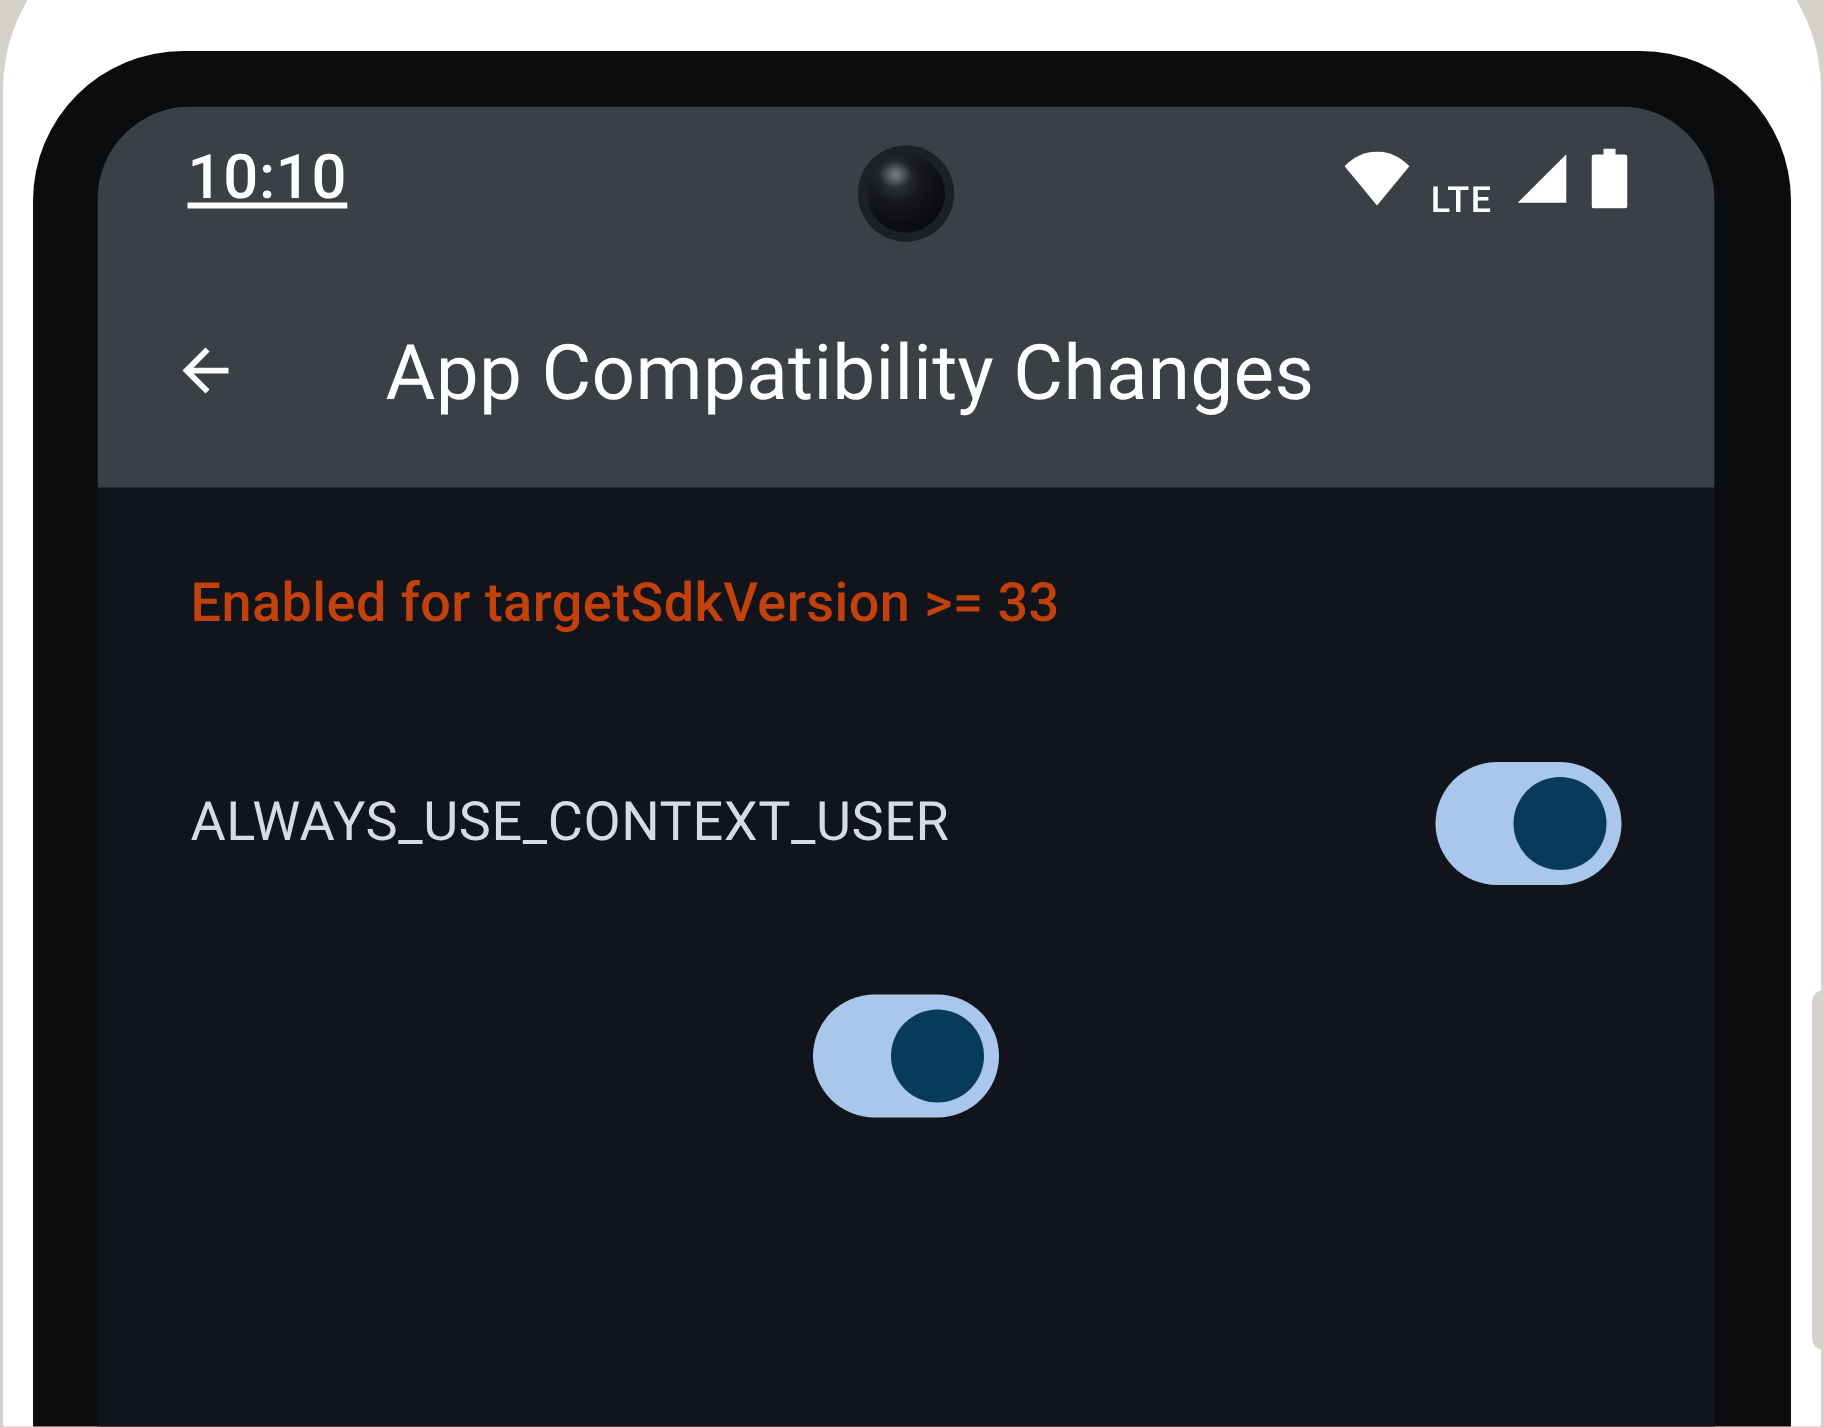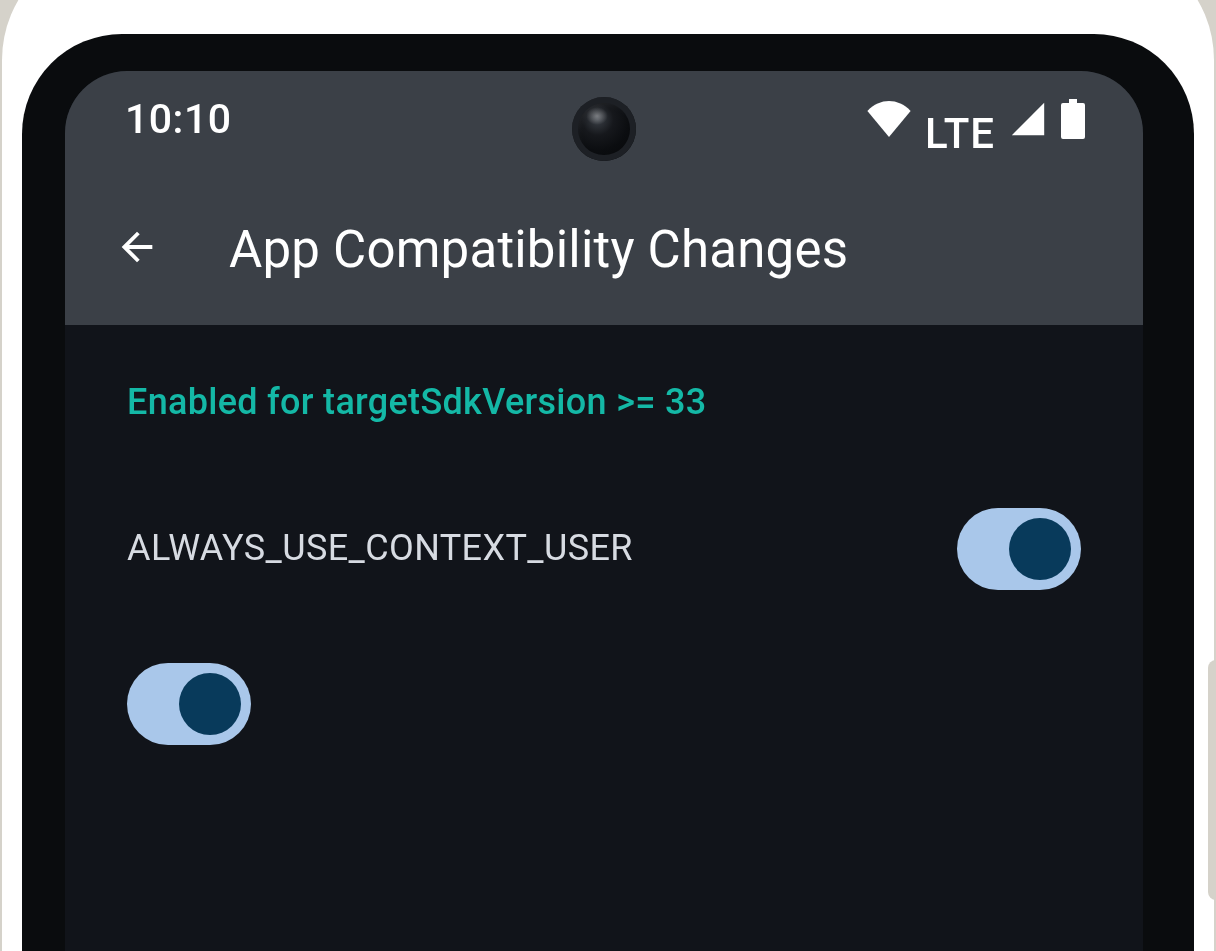--- a/index.html
+++ b/index.html
@@ -71,21 +71,21 @@
     height: 96px;
     display: flex;
     align-items: center;
     justify-content: space-between;
     padding: 0 58px 0 60px;
     color: #ffffff;
     font-size: 41px;
     font-weight: 500;
     letter-spacing: 0.5px;
   }
-  .status-bar .clock { font-family: Roboto, sans-serif; }
+  .status-bar .clock { font-family: Roboto, sans-serif; text-decoration: underline; }
   .status-right {
     display: flex;
     align-items: center;
     gap: 14px;
   }
   .status-right svg { display: block; }
 
   
   .camera {
     position: absolute;
@@ -105,21 +105,21 @@
     width:22px; height:18px;
     border-radius:50%;
     background: radial-gradient(ellipse at center, rgba(255,255,255,0.35), rgba(255,255,255,0) 70%);
   }
 
   .toolbar {
     display: flex;
     align-items: center;
     padding: 44px 48px 0 48px;
     min-height: 120px;
-    gap: 68px;
+    gap: 96px;
   }
   .back-btn {
     width: 48px; height: 48px;
     display: flex; align-items: center; justify-content: center;
     color: #fff;
     cursor: pointer;
     flex: 0 0 auto;
   }
   .page-title {
     color: #ffffff;
@@ -127,31 +127,31 @@
     font-weight: 400;
     letter-spacing: 0.2px;
     flex: 1;
   }
 
   
   .content {
     padding: 56px 62px 0 62px;
   }
   .section-header {
-    color: #14b8a6;
+    color: #c2410c;
     font-size: 36px;
     font-weight: 500;
     letter-spacing: 0.3px;
     margin-bottom: 48px;
   }
 
   .pref-row {
     display: flex;
     align-items: center;
-    justify-content: flex-start;
+    justify-content: center;
     min-height: 155px;
     padding: 34px 0;
     cursor: pointer;
   }
   .pref-label {
     color: #d7dbe2;
     font-size: 36px;
     font-weight: 400;
     letter-spacing: 0.4px;
     line-height: 1.32;
@@ -199,21 +199,21 @@
     <div class="status-bar">
       <span class="clock">10:10</span>
       <div class="status-right">
 
         <span>
           <svg width="44" height="36" viewBox="0 0 24 20">
               <path fill="#fff" d="M12 20 L24 5.5 C17 -1.8 7 -1.8 0 5.5 Z"></path>
             </svg>
         </span>
 
-        <span style="font-size:42px;font-weight:500;letter-spacing:1px;margin-top:28px;">LTE</span>
+        <span style="font-size:24px;font-weight:500;letter-spacing:1px;margin-top:28px;">LTE</span>
 
         <span>
           <svg width="38" height="36" viewBox="0 0 20 20">
               <path fill="#fff" d="M1 19 L19 19 L19 1 Z"></path>
             </svg>
         </span>
 
         <span>
           <svg width="24" height="40" viewBox="0 0 12 20">
               <path fill="#fff" d="M4 0h4v2h3a1 1 0 0 1 1 1v16a1 1 0 0 1-1 1H1a1 1 0 0 1-1-1V3a1 1 0 0 1 1-1h3V0z"></path>

